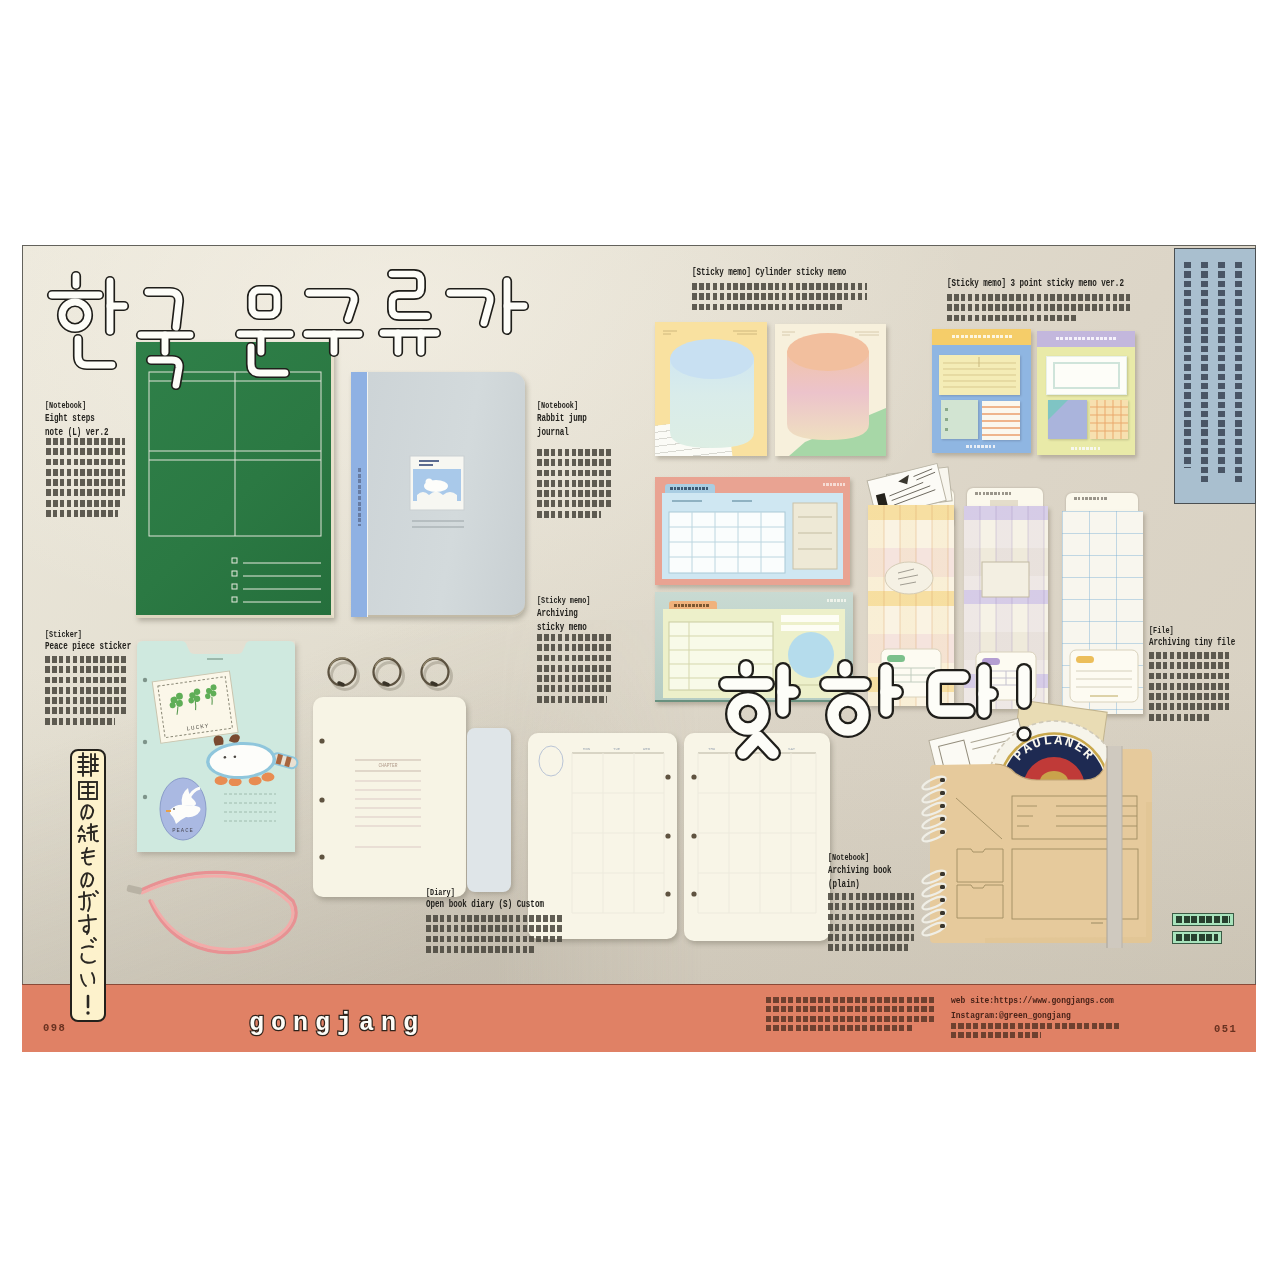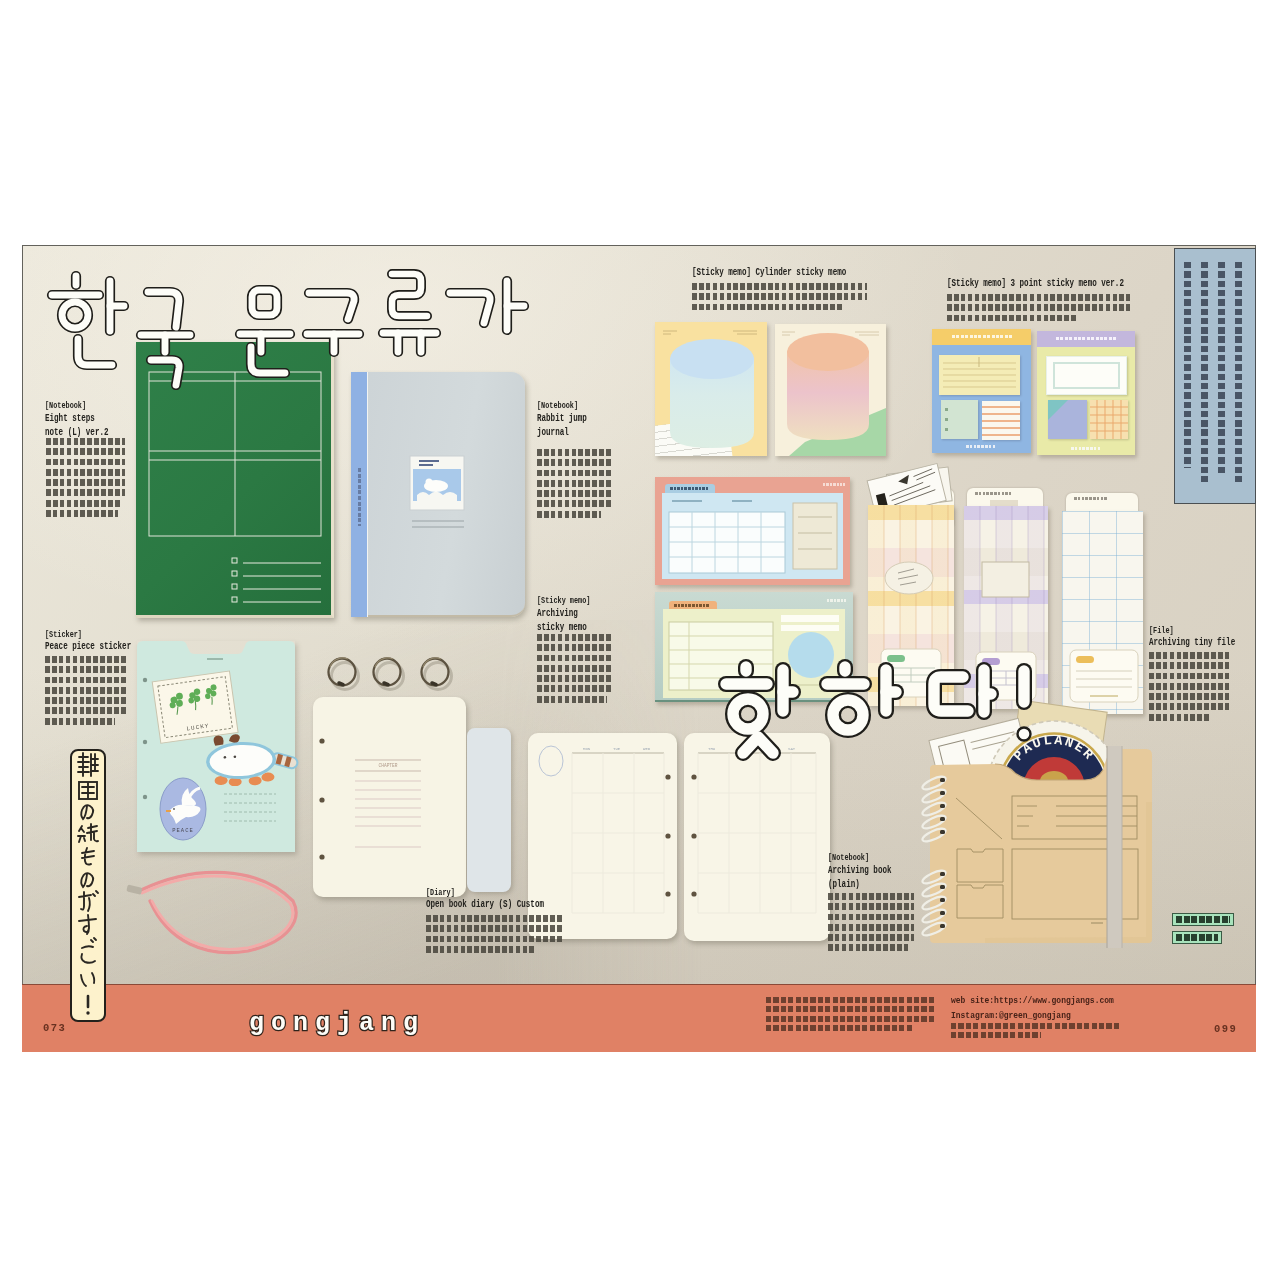--- a/index.html
+++ b/index.html
@@ -618,22 +618,22 @@
 <div class="abs" style="left:1172px;top:931px;width:50px;height:13px;background:#a8e3bc;border:1px solid #3a5a44"></div>
 <div class="abs" style="left:1176px;top:934px;width:42px;height:7px;background:repeating-linear-gradient(90deg,#27402e 0 6px,rgba(0,0,0,0) 6px 7.6px)"></div>
 
 <div class="abs" style="left:1174px;top:248px;width:82px;height:256px;background:#a9bfcf;border:1px solid #4a4f52"></div>
 <div class="abs" style="left:1235px;top:262px;width:7px;height:220px;background:repeating-linear-gradient(180deg,rgba(52,62,78,.82) 0 6.4px,rgba(0,0,0,0) 6.4px 9.3px)"></div>
 <div class="abs" style="left:1218px;top:262px;width:7px;height:214px;background:repeating-linear-gradient(180deg,rgba(52,62,78,.82) 0 6.4px,rgba(0,0,0,0) 6.4px 9.3px)"></div>
 <div class="abs" style="left:1201px;top:262px;width:7px;height:220px;background:repeating-linear-gradient(180deg,rgba(52,62,78,.82) 0 6.4px,rgba(0,0,0,0) 6.4px 9.3px)"></div>
 <div class="abs" style="left:1184px;top:262px;width:7px;height:206px;background:repeating-linear-gradient(180deg,rgba(52,62,78,.82) 0 6.4px,rgba(0,0,0,0) 6.4px 9.3px)"></div>
 
 <div class="abs" style="left:22px;top:984px;width:1234px;height:68px;background:#e08165;border-top:1px solid #8a4a38"></div>
-<div class="abs hdr" style="left:43px;top:1022px;font-size:10.5px;color:#683120;transform:scaleX(1);letter-spacing:1.5px">073</div>
-<div class="abs hdr" style="left:1214px;top:1023px;font-size:10.5px;color:#683120;transform:scaleX(1);letter-spacing:1.5px">099</div>
+<div class="abs hdr" style="left:43px;top:1022px;font-size:10.5px;color:#683120;transform:scaleX(1);letter-spacing:1.5px">098</div>
+<div class="abs hdr" style="left:1214px;top:1023px;font-size:10.5px;color:#683120;transform:scaleX(1);letter-spacing:1.5px">051</div>
 
 <div class="abs" style="left:766px;top:997px;width:170px">
   <div class="jls" style="width:170px"></div>
       <div class="jls" style="width:170px"></div>
       <div class="jls" style="width:170px"></div>
       <div class="jls" style="width:148px"></div>
 </div>
 
 <div class="abs hdr" style="left:951px;top:993px;font-size:9.5px;color:#472218;line-height:15px;transform:scaleX(.84)">web site:https://www.gongjangs.com<br>Instagram:@green_gongjang</div>
 <div class="abs" style="left:951px;top:1023px;width:168px">

